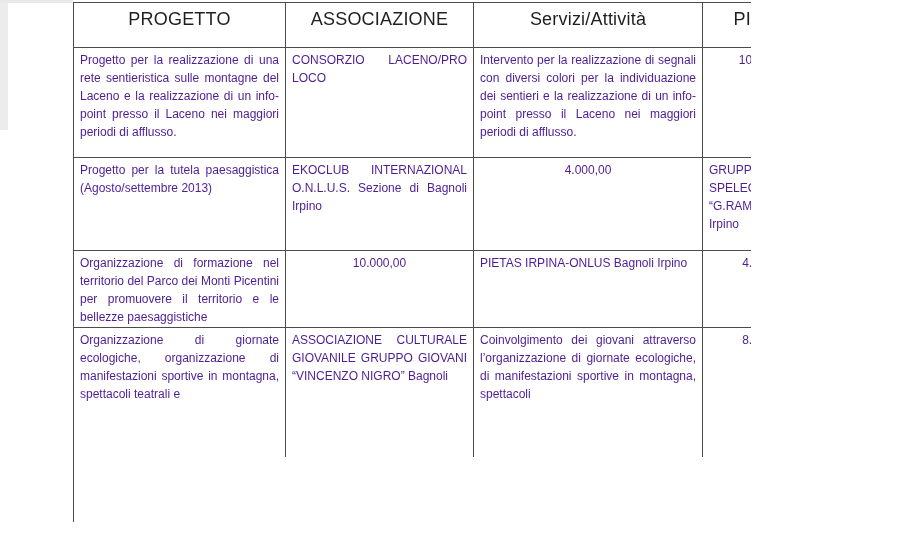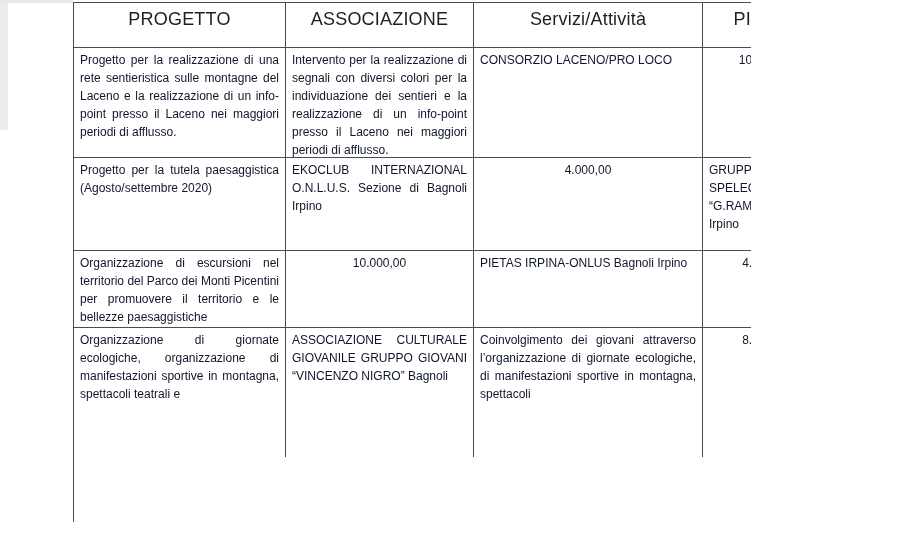--- a/index.html
+++ b/index.html
@@ -39,21 +39,21 @@
     display: grid;
     grid-template-columns: 212px 188px 229px 126px;
     grid-template-rows: 45px 110px 93px 77px 129px 110px;
     background: #ffffff;
   }
   .cell {
     box-sizing: border-box;
     border-right: 1px solid #4c4c4c;
     border-bottom: 1px solid #4c4c4c;
     overflow: hidden;
-    color: #0f172a;
+    color: #4c1d95;
     font-size: 12px;
     line-height: 18px;
     padding: 3px 6px;
     text-align: justify;
   }
   .cell.header {
     font-size: 18px;
     line-height: 22px;
     color: #1f1f1f;
     text-align: center;
@@ -74,30 +74,30 @@
 <div class="page-edge-top"></div>
 
 <div class="doc-table">
 
   <div class="cell header">PROGETTO</div>
   <div class="cell header">ASSOCIAZIONE</div>
   <div class="cell header">Servizi/Attività</div>
   <div class="cell header">PIETAS</div>
 
   <div class="cell">Progetto per la realizzazione di una rete sentieristica sulle montagne del Laceno e la realizzazione di un info-point presso il Laceno nei maggiori periodi di afflusso.</div>
+  <div class="cell">CONSORZIO LACENO/PRO LOCO</div>
   <div class="cell">Intervento per la realizzazione di segnali con diversi colori per la individuazione dei sentieri e la realizzazione di un info-point presso il Laceno nei maggiori periodi di afflusso.</div>
-  <div class="cell">CONSORZIO LACENO/PRO LOCO</div>
   <div class="cell costo">10.000,00</div>
 
-  <div class="cell">Progetto per la tutela paesaggistica (Agosto/settembre 2020)</div>
+  <div class="cell">Progetto per la tutela paesaggistica (Agosto/settembre 2013)</div>
   <div class="cell">EKOCLUB INTERNAZIONAL O.N.L.U.S. Sezione di Bagnoli Irpino</div>
   <div class="cell costo">4.000,00</div>
 
   <div class="cell">GRUPPO SPELEOLOGICO “G.RAMA” Bagnoli Irpino</div>
-  <div class="cell">Organizzazione di escursioni nel territorio del Parco dei Monti Picentini per promuovere il territorio e le bellezze paesaggistiche</div>
+  <div class="cell">Organizzazione di formazione nel territorio del Parco dei Monti Picentini per promuovere il territorio e le bellezze paesaggistiche</div>
   <div class="cell costo">10.000,00</div>
 
   <div class="cell">PIETAS IRPINA-ONLUS Bagnoli Irpino</div>
   <div class="cell costo">4.000,00</div>
 
   <div class="cell row-last">Organizzazione di giornate ecologiche, organizzazione di manifestazioni sportive in montagna, spettacoli teatrali e</div>
   <div class="cell row-last">ASSOCIAZIONE CULTURALE GIOVANILE GRUPPO GIOVANI “VINCENZO NIGRO” Bagnoli</div>
   <div class="cell row-last">Coinvolgimento dei giovani attraverso l’organizzazione di giornate ecologiche, di manifestazioni sportive in montagna, spettacoli</div>
   <div class="cell costo row-last">8.000,00</div>
 

